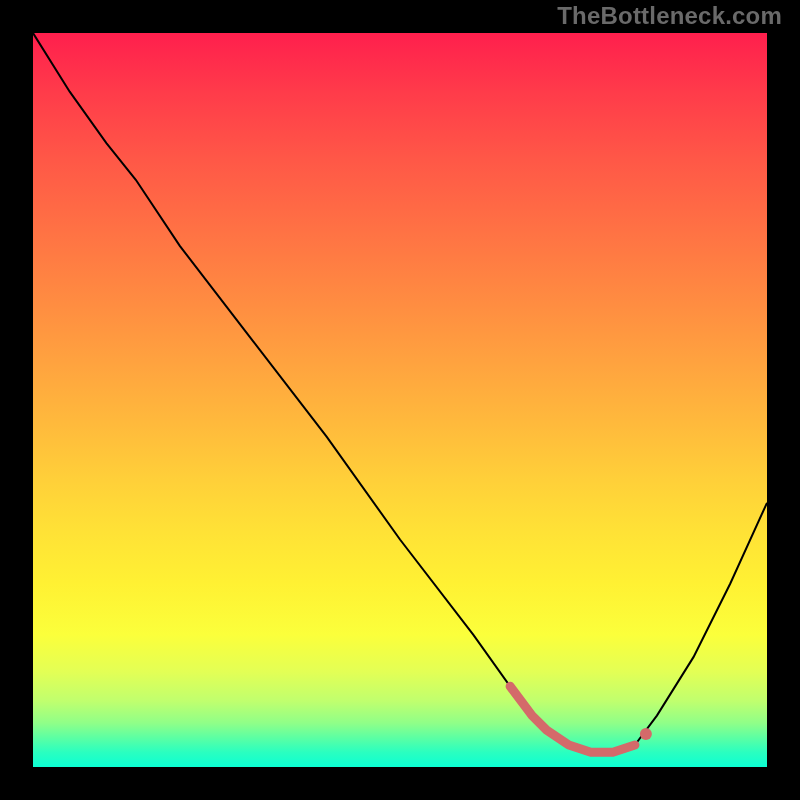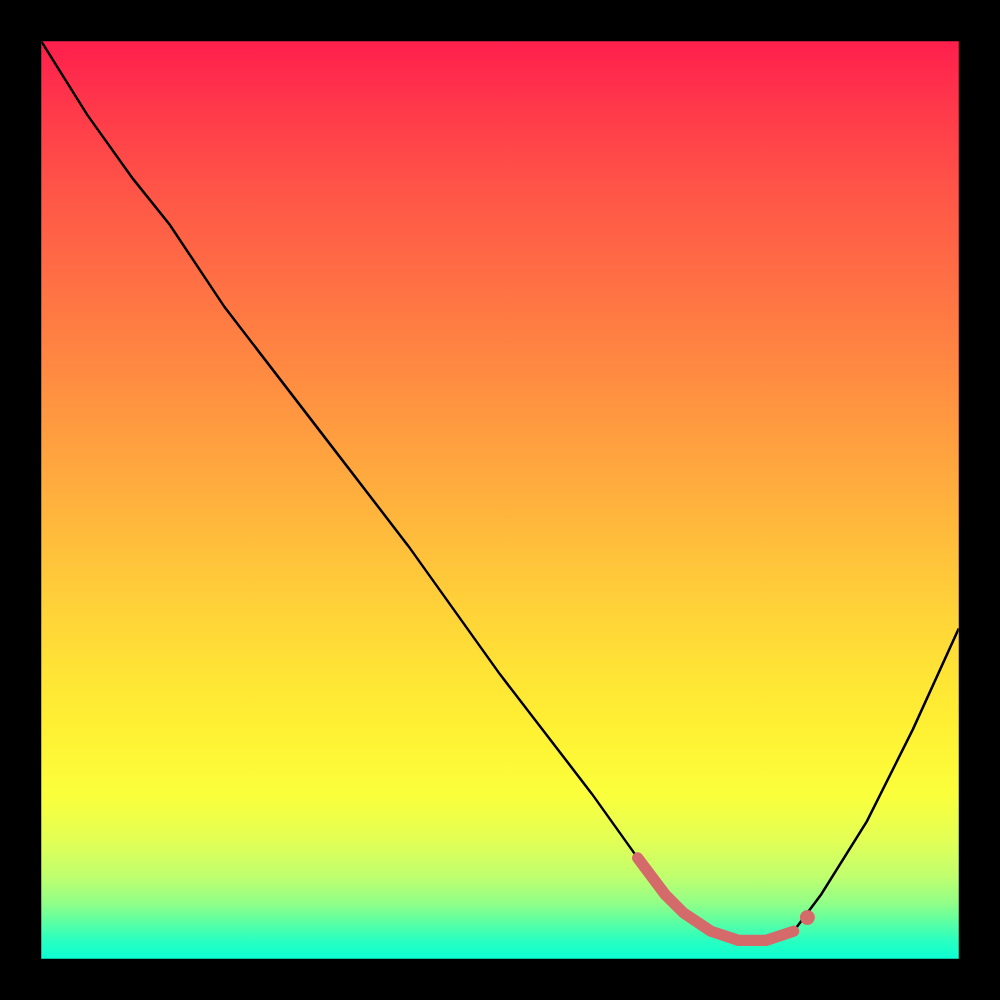--- a/index.html
+++ b/index.html
@@ -76,20 +76,21 @@
   }
   .marker-dot {
     fill: #d46a6a;
   }
 </style>
 </head>
 <body>
 
 <div class="frame">
 
+  <div class="watermark">TheBottleneck.com</div>
 
   <div class="plot-area"></div>
 
   <svg class="curve" viewBox="0 0 734 734" preserveAspectRatio="none">
     <path class="curve-path" d="M0.0 0.0 L36.7 58.7 L73.4 110.1 L102.8 146.8 L146.8 212.9 L220.2 308.3 L293.6 403.7 L367.0 506.5 L440.4 601.9 L477.1 653.3 L499.1 682.6 L513.8 697.3 L535.8 712.0 L557.8 719.3 L579.9 719.3 L601.9 712.0 L623.9 682.6 L660.6 623.9 L697.3 550.5 L734.0 469.8"></path>
     <path class="marker-path" d="M477.1 653.3 L499.1 682.6 L513.8 697.3 L535.8 712.0 L557.8 719.3 L579.9 719.3 L601.9 712.0"></path>
     <circle class="marker-dot" r="6" cx="612.9" cy="701.0"></circle>
 
   </svg>
 

